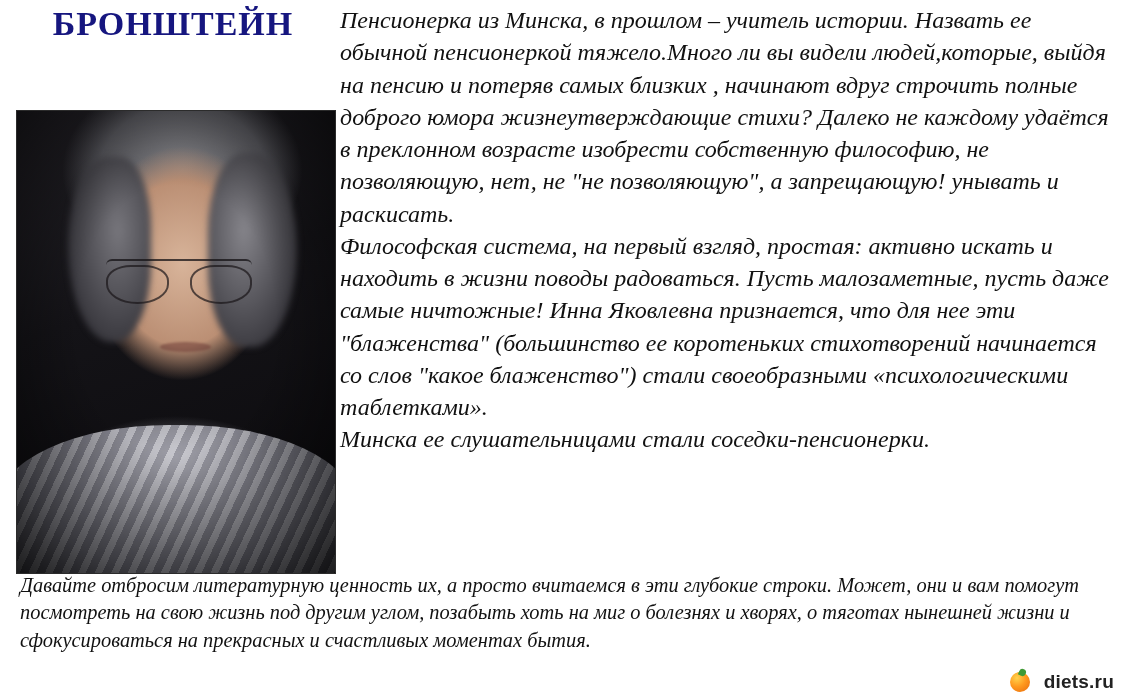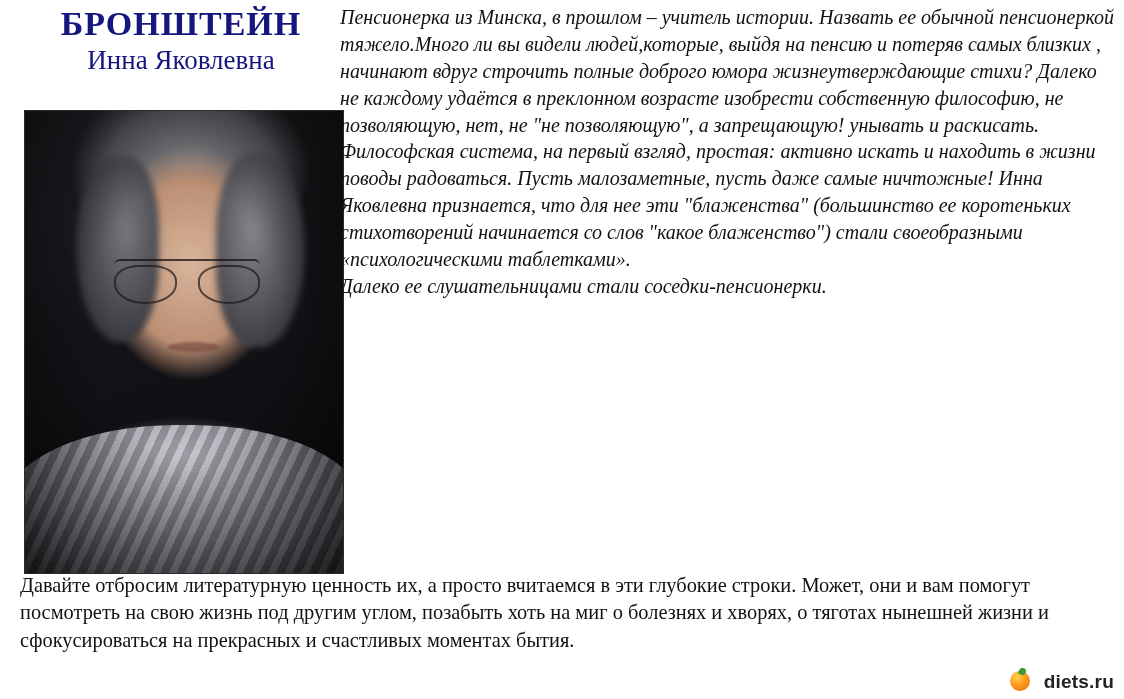--- a/index.html
+++ b/index.html
@@ -15,21 +15,21 @@
   }
   .page {
     position: relative;
     width: 1124px;
     height: 699px;
     background: #ffffff;
   }
   
   .left-col {
     position: absolute;
-    left: 16px;
+    left: 8px;
     top: 0;
     width: 330px;
     height: 580px;
   }
   .name-block {
     padding-top: 6px;
     text-align: center;
     color: #1a1a8c;
   }
   .surname {
@@ -135,48 +135,49 @@
     background: radial-gradient(ellipse 78% 72% at 50% 45%, rgba(0,0,0,0) 40%, rgba(0,0,0,0.75) 100%);
   }
   
   .main-text {
     position: absolute;
     left: 340px;
     top: 4px;
     width: 778px;
     font-family: "Liberation Serif", serif;
     font-style: italic;
-    font-size: 20px;
+    font-size: 24px;
     line-height: 1.345;
     color: #111111;
     text-align: left;
   }
   .main-text p {
     margin: 0;
   }
   .bottom-text {
     position: absolute;
     left: 20px;
     top: 572px;
     width: 1094px;
     font-family: "Liberation Serif", serif;
+    font-style: italic;
     font-size: 20.4px;
     line-height: 1.345;
     color: #111111;
   }
   .bottom-text p {
     margin: 0;
   }
   
   .watermark {
     position: absolute;
     right: 10px;
     bottom: 6px;
     display: flex;
-    align-items: flex-start;
+    align-items: center;
     gap: 14px;
     font-family: "Liberation Sans", sans-serif;
     font-style: normal;
   }
   .wm-logo {
     width: 20px;
     height: 20px;
     border-radius: 50%;
     background: radial-gradient(circle at 35% 30%, #ffd34d 0%, #ff9a1f 45%, #e8690b 100%);
     position: relative;
@@ -200,38 +201,37 @@
   }
 </style>
 </head>
 <body>
 
 <div class="page">
 
   <div class="left-col">
     <div class="name-block">
       <div class="surname">БРОНШТЕЙН</div>
-      <div class="firstname">Инна Яковлевна</div>
     </div>
     <div class="portrait">
       <div class="photo">
         <div class="hair-left"></div>
         <div class="hair-right"></div>
         <div class="glasses"></div>
         <div class="mouth"></div>
         <div class="blouse"></div>
         <div class="vignette"></div>
       </div>
     </div>
   </div>
 
   <div class="main-text">
     <p>Пенсионерка из  Минска, в прошлом – учитель истории. Назвать ее обычной пенсионеркой тяжело.Много ли вы видели людей,которые, выйдя на пенсию и потеряв самых близких , начинают вдруг строчить  полные доброго юмора  жизнеутверждающие стихи? Далеко  не  каждому  удаётся в преклонном возрасте  изобрести собственную философию, не позволяющую,  нет,  не "не позволяющую", а запрещающую!  унывать и раскисать.</p>
     <p>Философская система,  на первый взгляд,  простая:  активно искать и  находить в жизни  поводы радоваться.   Пусть малозаметные, пусть даже самые ничтожные!  Инна Яковлевна признается, что для нее эти "блаженства" (большинство ее коротеньких стихотворений начинается со слов "какое блаженство") стали своеобразными «психологическими таблетками».</p>
-    <p> Далеко ее слушательницами стали соседки-пенсионерки.</p>
+    <p> Минска ее слушательницами стали соседки-пенсионерки.</p>
   </div>
 
   <div class="bottom-text">
     <p>Давайте отбросим литературную ценность их, а просто вчитаемся в эти глубокие строки. Может, они и вам помогут  посмотреть на свою жизнь  под другим углом,  позабыть хоть на миг о болезнях и хворях, о тяготах нынешней жизни и сфокусироваться на прекрасных и счастливых моментах бытия.</p>
   </div>
 
   <div class="watermark">
     <div class="wm-logo"></div>
     <div class="wm-text">diets.ru</div>
   </div>

